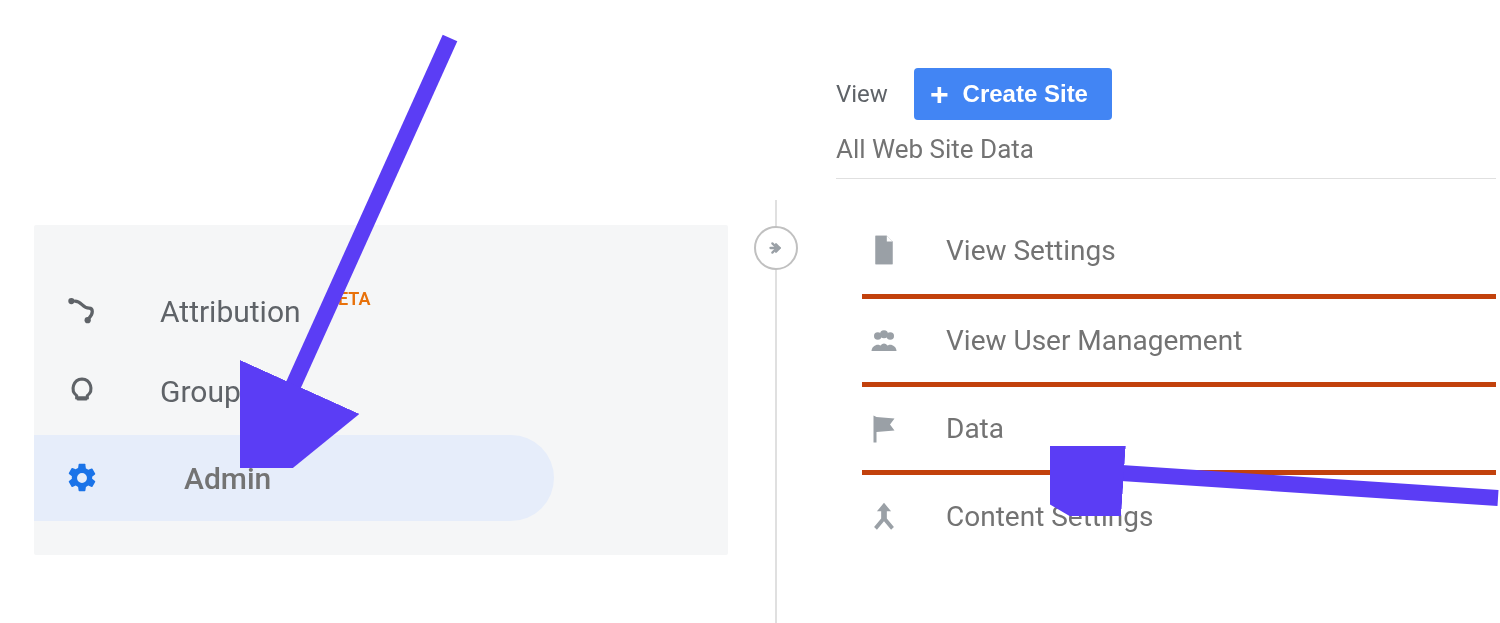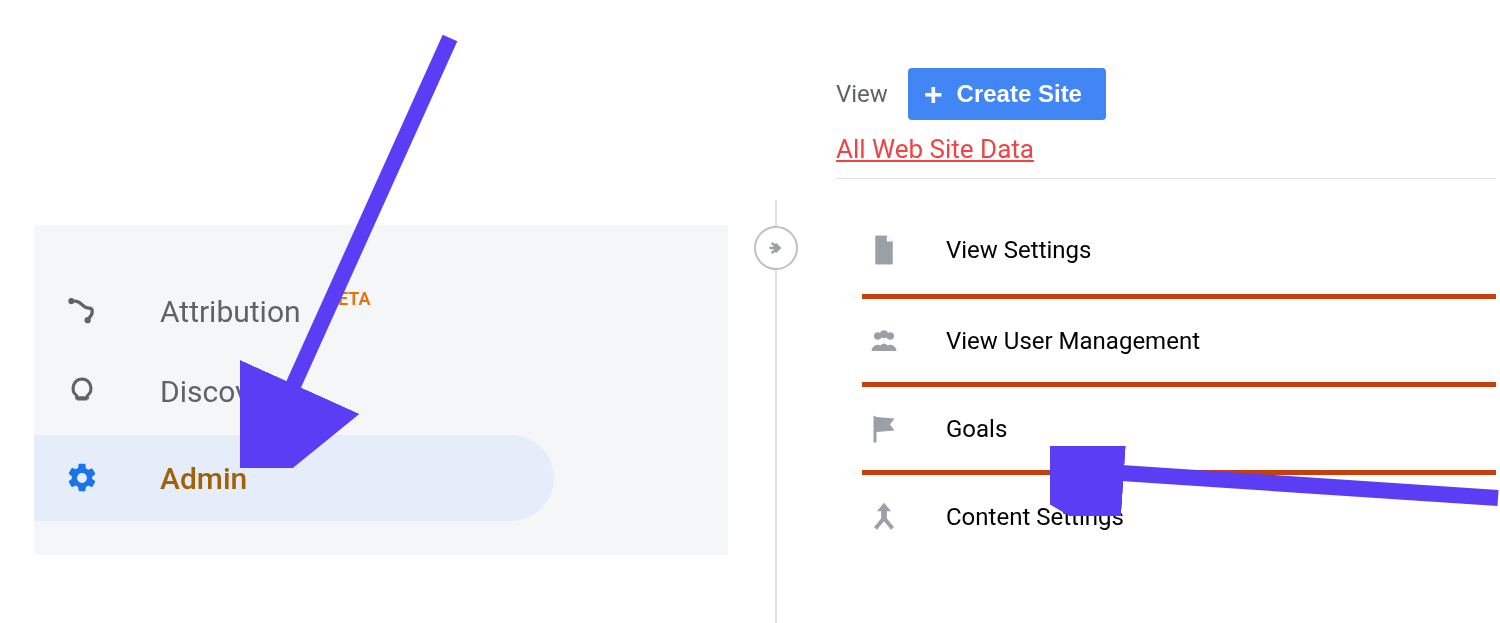--- a/index.html
+++ b/index.html
@@ -36,22 +36,23 @@
       width: 520px;
       margin-left: 0;
       height: 86px;
     }
     .nav-label {
       font-size: 30px;
       font-weight: 400;
       color: #5f6368;
     }
     .nav-item-selected .nav-label {
-      color: #a16207;
+      color: #737373;
       font-weight: 500;
+      margin-left: 24px;
     }
     .nav-icon { width: 36px; height: 36px; display:flex; align-items:center; justify-content:center; }
     .beta-badge {
       font-size: 18px;
       font-weight: 600;
       color: #e8710a;
       margin-left: -34px;
       margin-top: -26px;
     }
 
@@ -60,21 +61,21 @@
       position: absolute;
       left: 752px;
       top: 30px;
       width: 744px;
       height: 593px;
       background: #ffffff;
     }
     .rp-header-row {
       display: flex;
       align-items: center;
-      gap: 20px;
+      gap: 26px;
       position: absolute;
       left: 84px;
       top: 38px;
     }
     .view-label { font-size: 24px; color: #5f6368; cursor:pointer; }
     .create-view-btn {
       background: #4285f4;
       color: #fff;
       border: none;
       display:flex;
@@ -85,22 +86,21 @@
       font-weight: 600;
       border-radius: 4px;
       cursor: pointer;
     }
     .plus-icon { font-size: 32px; line-height: 1; }
     .subtitle {
       position: absolute;
       left: 84px;
       top: 104px;
       font-size: 26px;
-      color: #ef4444;
-      text-decoration: underline;
+      color: #737373;
     }
     .hr-line {
       position: absolute;
       left: 84px;
       top: 148px;
       width: 660px;
       height: 1px;
       background: #e0e0e0;
     }
     .timeline {
@@ -136,21 +136,21 @@
     .view-item {
       height: 88px;
       display:flex;
       align-items:center;
       gap: 40px;
       border-top: 5px solid #c2410c;
       cursor:pointer;
     }
     .view-item:first-child{ border-top:none; }
     .view-icon-slot{ width: 44px; display:flex; justify-content:center; color:#9aa0a6; }
-    .view-item-label { font-size: 24px; color:#000000; }
+    .view-item-label { font-size: 28px; color:#737373; }
 
     
     .arrow-svg { position:absolute; pointer-events:none; }
   </style>
 </head>
 <body>
 
 <div class="left-panel">
   <div class="nav-item" style="margin-top:46px;">
     <span class="nav-icon">
@@ -164,21 +164,21 @@
     <span class="beta-badge">BETA</span>
   </div>
 
   <div class="nav-item">
     <span class="nav-icon">
       <svg viewBox="0 0 24 24" width="32" height="32" fill="none" stroke="#5f6368" stroke-width="2.3" stroke-linecap="round">
         <path d="M9 18h6"></path>
         <path d="M12 3 a7 7 0 0 1 4 12.5 V17 h-8 v-1.5 A7 7 0 0 1 12 3z"></path>
       </svg>
     </span>
-    <span class="nav-label">Discover</span>
+    <span class="nav-label">Grouping</span>
   </div>
 
   <div class="nav-item nav-item-selected" style="margin-top:4px; padding-left:30px;">
     <span class="nav-icon">
       <svg viewBox="0 0 24 24" width="34" height="34" fill="#1a73e8">
         <path d="M19.14 12.94a7.14 7.14 0 0 0 .05-.94 7.14 7.14 0 0 0-.05-.94l2.03-1.58a.5.5 0 0 0 .12-.64l-1.92-3.32a.5.5 0 0 0-.6-.22l-2.39.96a7.03 7.03 0 0 0-1.62-.94l-.36-2.54A.5.5 0 0 0 13.9 2h-3.8a.5.5 0 0 0-.5.42l-.36 2.54c-.58.24-1.12.55-1.62.94l-2.39-.96a.5.5 0 0 0-.6.22L2.71 8.48a.5.5 0 0 0 .12.64l2.03 1.58a7.14 7.14 0 0 0-.05.94c0 .32.02.63.05.94l-2.03 1.58a.5.5 0 0 0-.12.64l1.92 3.32c.13.22.39.31.6.22l2.39-.96c.5.39 1.04.7 1.62.94l.36 2.54c.04.24.25.42.5.42h3.8a.5.5 0 0 0 .5-.42l.36-2.54c.58-.24 1.12-.55 1.62-.94l2.39.96c.22.09.48 0 .6-.22l1.92-3.32a.5.5 0 0 0-.12-.64l-2.03-1.58zM12 15.5A3.5 3.5 0 1 1 12 8.5a3.5 3.5 0 0 1 0 7z"></path>
       </svg>
     </span>
     <span class="nav-label">Admin</span>
   </div>
@@ -230,21 +230,21 @@
         </svg>
       </span>
       <span class="view-item-label">View User Management</span>
     </div>
     <div class="view-item">
       <span class="view-icon-slot">
         <svg viewBox="0 0 24 24" width="36" height="36" fill="#9aa0a6">
             <path d="M5 3v18h2v-7l12-1-3-4 3-4-12-1z"></path>
           </svg>
       </span>
-      <span class="view-item-label">Goals</span>
+      <span class="view-item-label">Data</span>
     </div>
     <div class="view-item">
       <span class="view-icon-slot">
         <svg viewBox="0 0 24 24" width="34" height="34" fill="#9aa0a6">
             <path d="M12 2l5 6h-3v5l5 6-2 2-5-6-5 6-2-2 5-6V8H7z"></path>
           </svg>
       </span>
       <span class="view-item-label">Content Settings</span>
     </div>
   </div>

